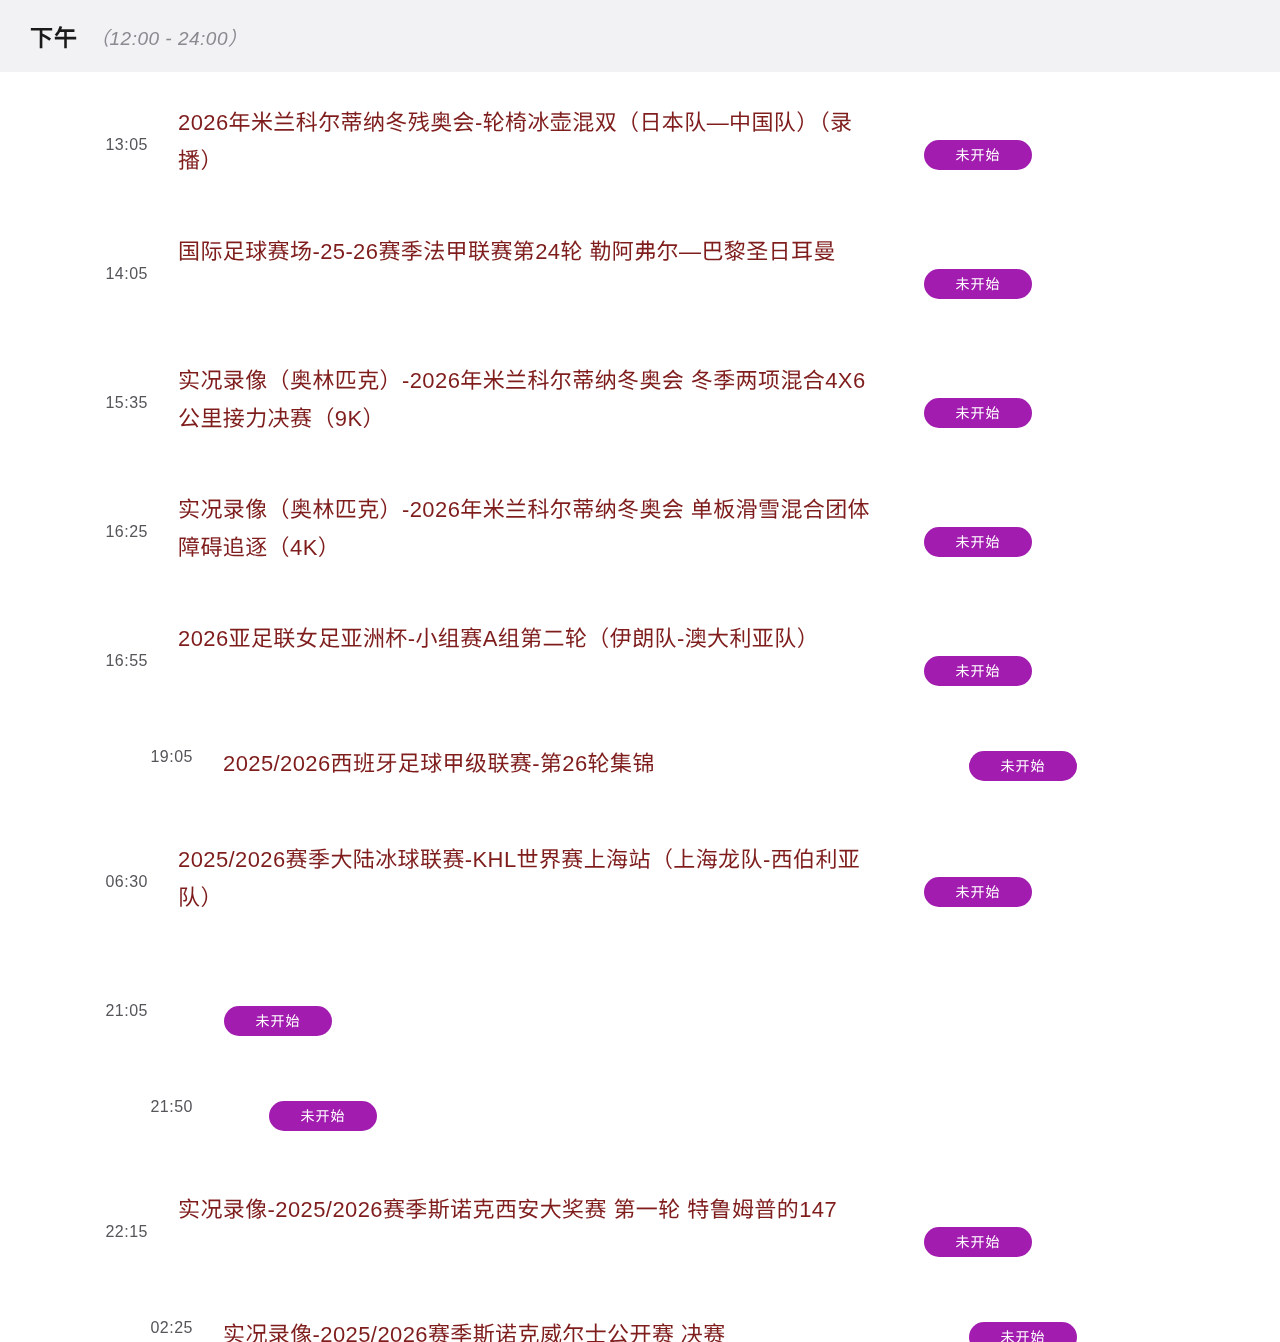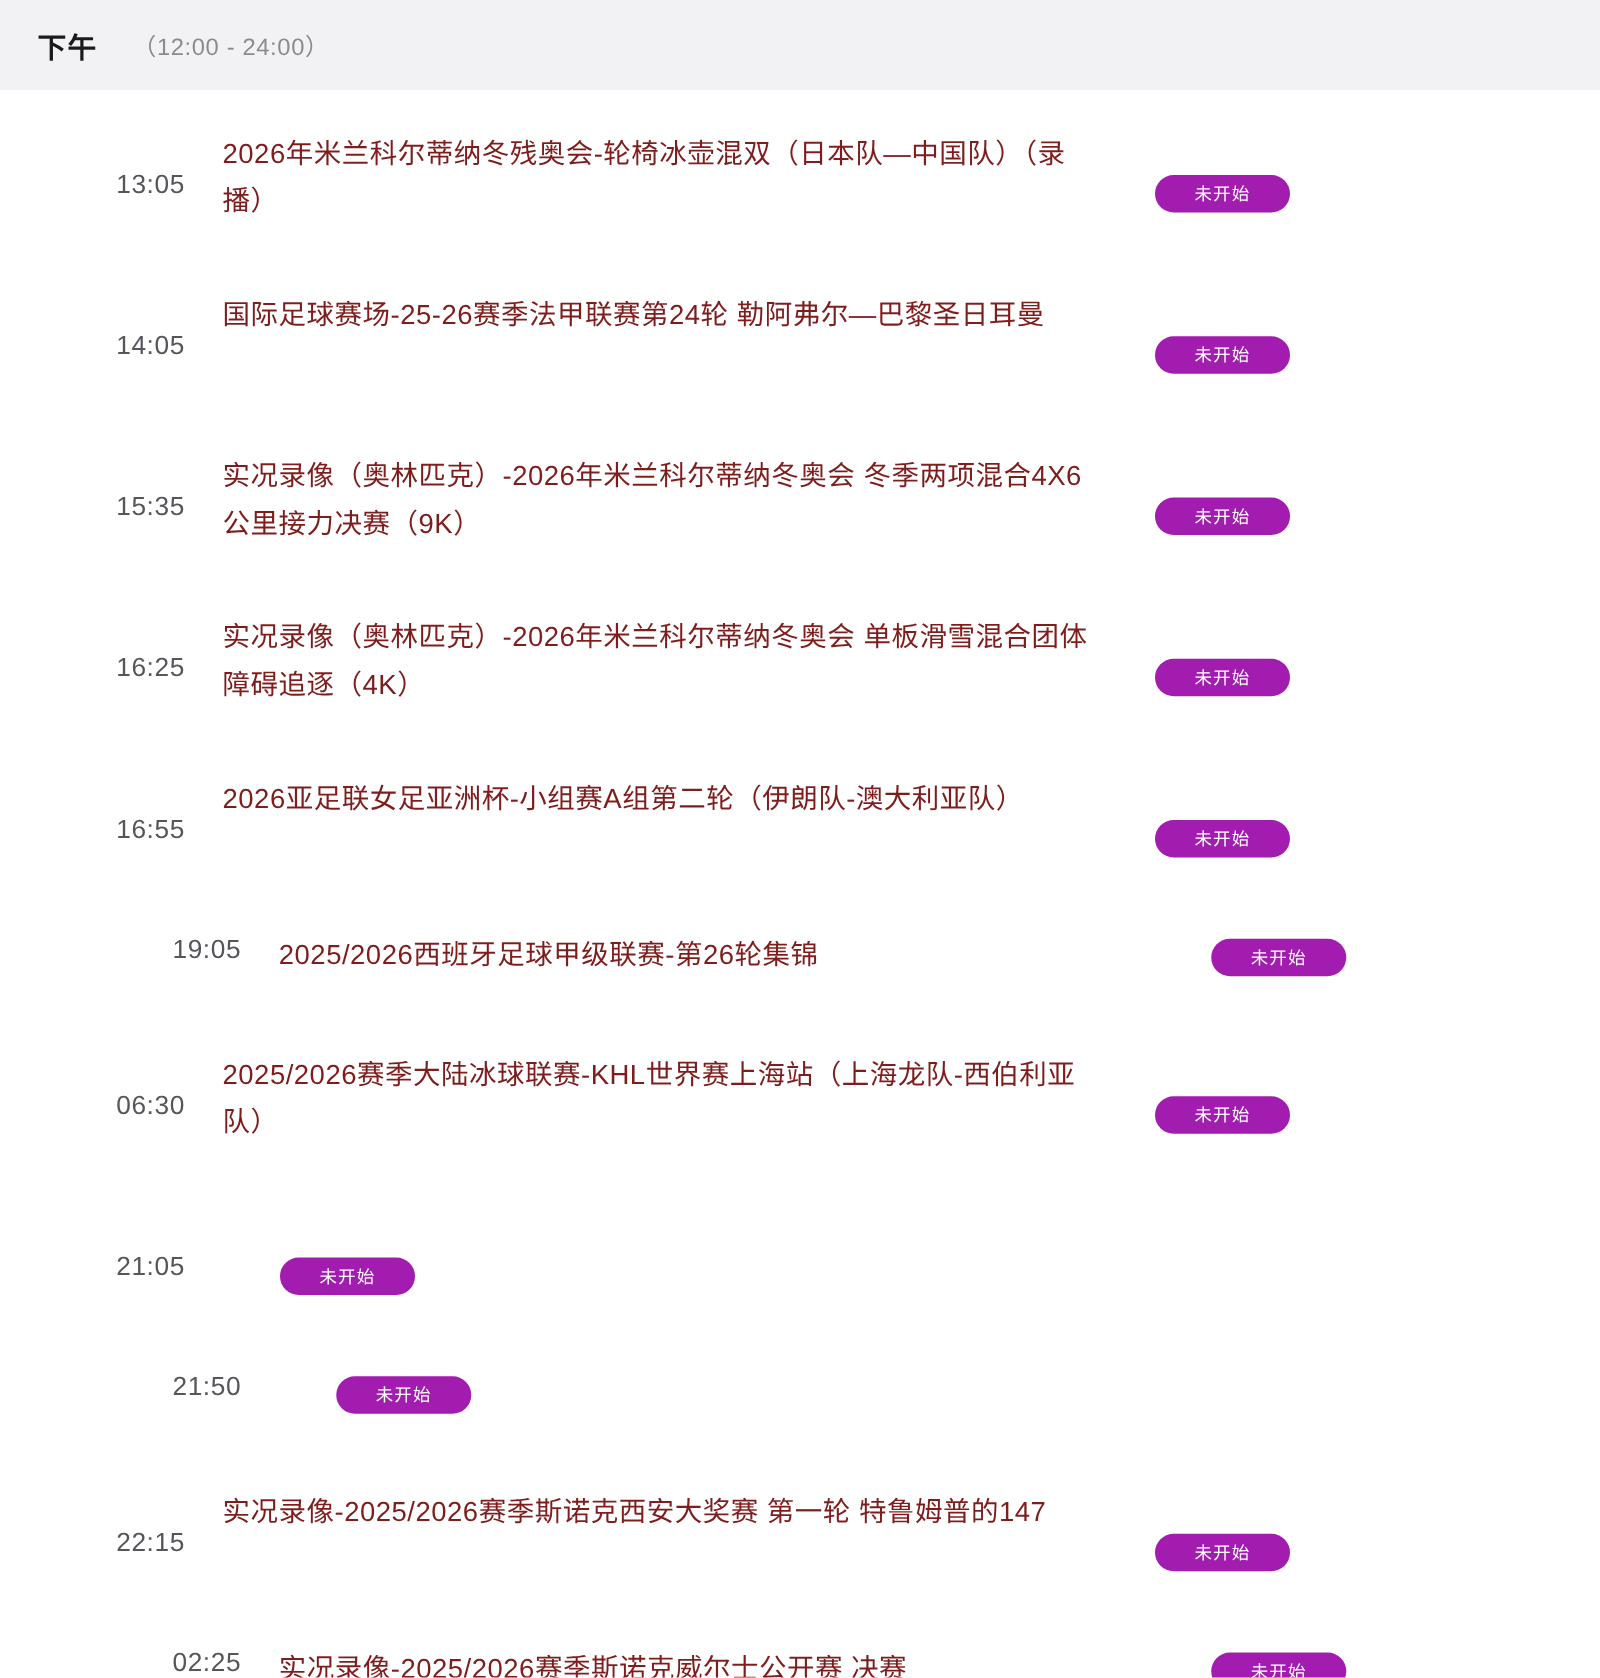--- a/index.html
+++ b/index.html
@@ -31,42 +31,43 @@
   }
   .section-header .sec-title {
     font-size: 23px;
     font-weight: bold;
     color: #1a1a1a;
     letter-spacing: 1px;
   }
   .section-header .sec-range {
     font-size: 19px;
     color: #8a8a90;
-    margin-left: 28px;
+    margin-left: 12px;
     letter-spacing: 0.5px;
+    font-style: italic;
   }
 
   
   .list {
     width: 100%;
   }
   .row {
     display: flex;
     align-items: flex-start;
     position: relative;
     box-sizing: border-box;
     padding: 0 30px 0 0;
   }
   .row .time {
     width: 178px;
     flex: 0 0 178px;
     text-align: right;
     padding-right: 30px;
     box-sizing: border-box;
-    font-size: 21px;
+    font-size: 16px;
     color: #55555a;
     letter-spacing: 0.5px;
     white-space: nowrap;
   }
   .row .title {
     flex: 1 1 auto;
     max-width: 700px;
     font-size: 22px;
     line-height: 38px;
     color: #7f1d1d;

